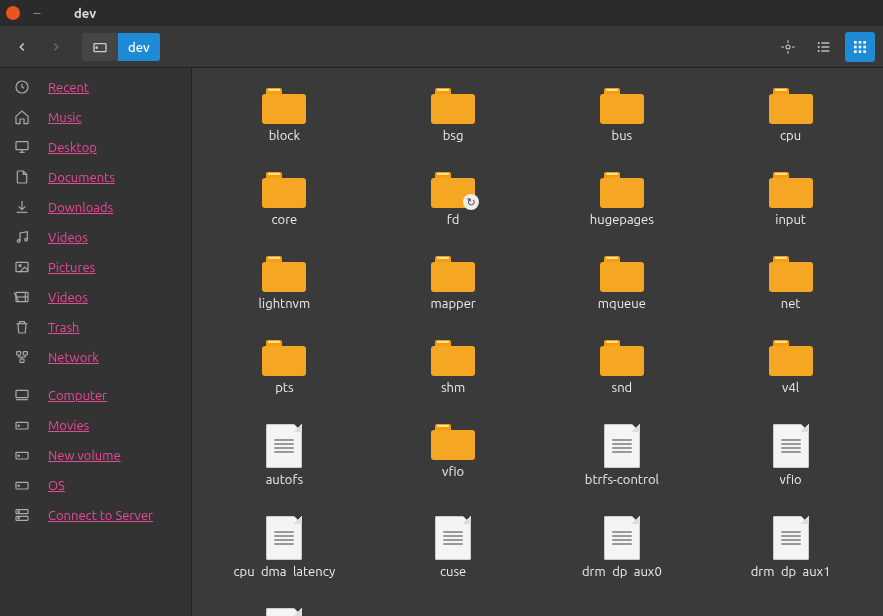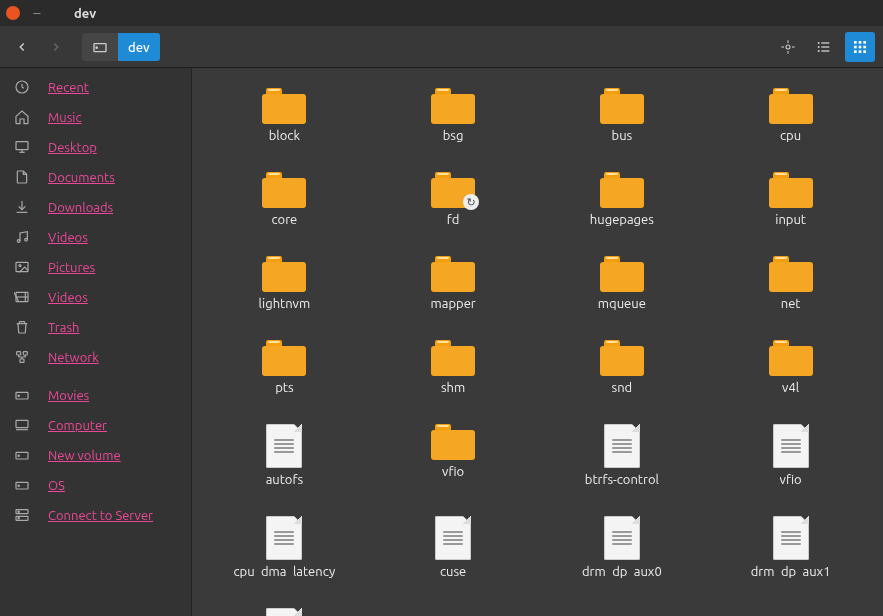--- a/index.html
+++ b/index.html
@@ -271,34 +271,34 @@
             <rect x="9" y="15" width="6" height="5" rx="1"></rect>
             <path d="M7 9v3h10V9M12 12v3"></path>
           </svg>
         </span>
         <span>Network</span>
       </div>
       <div style="height: 8px;"></div>
       <div class="side-item">
         <span class="si-icon">
           <svg width="16" height="16" viewBox="0 0 24 24" fill="none" stroke="currentColor" stroke-width="1.8">
+            <rect x="3" y="5" width="18" height="11" rx="1"></rect>
+            <line x1="3" y1="19" x2="21" y2="19"></line>
+          </svg>
+        </span>
+        <span>Computer</span>
+      </div>
+      <div class="side-item">
+        <span class="si-icon">
+          <svg width="16" height="16" viewBox="0 0 24 24" fill="none" stroke="currentColor" stroke-width="1.8">
             <rect x="3" y="8" width="18" height="10" rx="1"></rect>
             <circle cx="7" cy="13" r="1" fill="currentColor"></circle>
           </svg>
         </span>
         <span>Movies</span>
-      </div>
-      <div class="side-item">
-        <span class="si-icon">
-          <svg width="16" height="16" viewBox="0 0 24 24" fill="none" stroke="currentColor" stroke-width="1.8">
-            <rect x="3" y="5" width="18" height="11" rx="1"></rect>
-            <line x1="3" y1="19" x2="21" y2="19"></line>
-          </svg>
-        </span>
-        <span>Computer</span>
       </div>
       <div class="side-item">
         <span class="si-icon">
           <svg width="16" height="16" viewBox="0 0 24 24" fill="none" stroke="currentColor" stroke-width="1.8">
             <rect x="3" y="8" width="18" height="10" rx="1"></rect>
             <circle cx="7" cy="13" r="1" fill="currentColor"></circle>
           </svg>
         </span>
         <span>New volume</span>
       </div>

